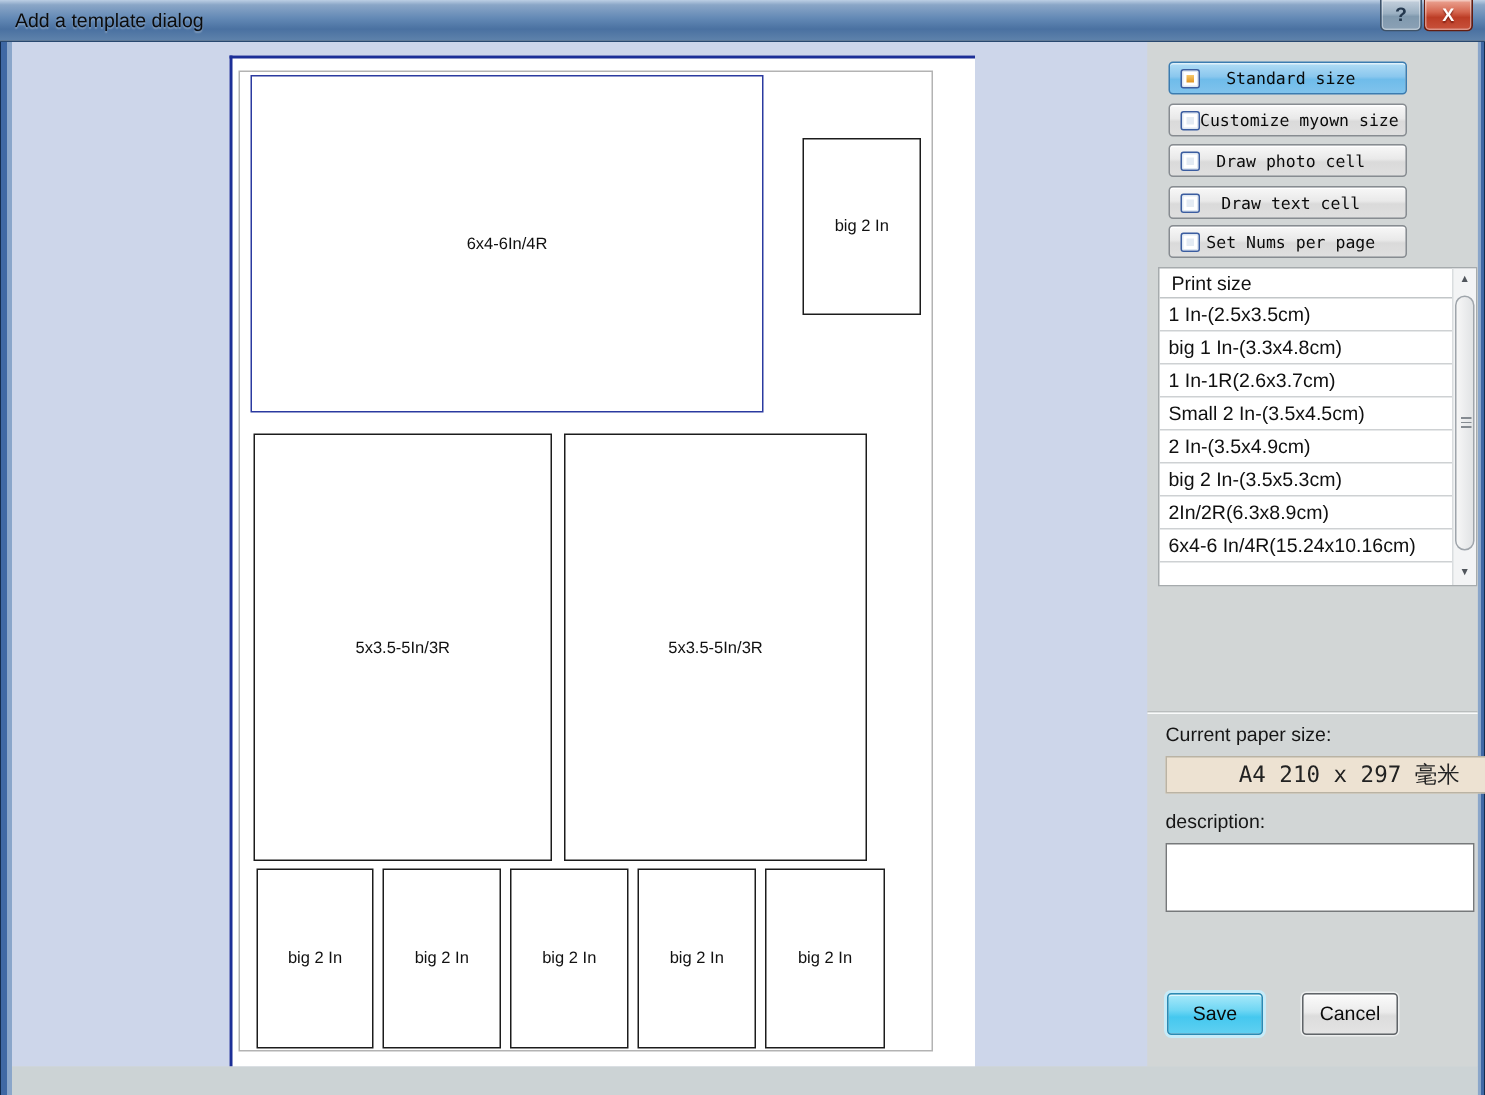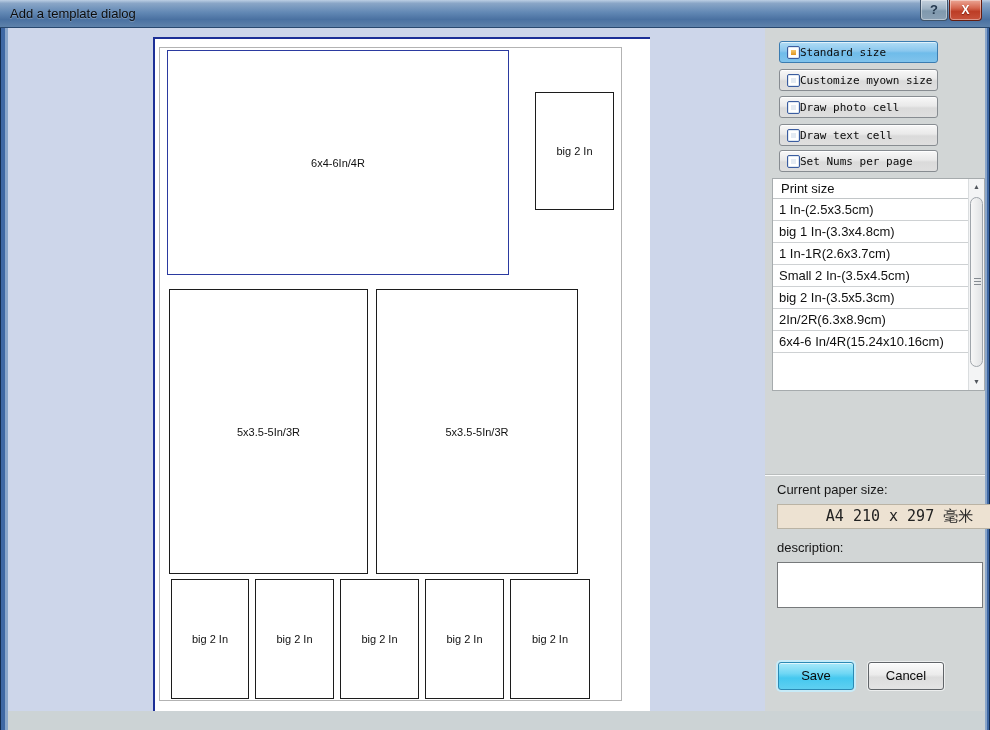--- a/index.html
+++ b/index.html
@@ -63,21 +63,21 @@
     font-family:"DejaVu Sans Mono", monospace; font-size:11px; color:#0a0a0a; }
   .tool-btn.active { border-color:#3b7cb0;
     background:linear-gradient(#b2ddf5,#8ac7ee 45%,#6fbcea 55%,#80c3ec);
     box-shadow:inset 0 1px 0 rgba(255,255,255,.6); }
   .tb-1{top:13px;} .tb-2{top:41px;} .tb-3{top:68px;} .tb-4{top:96px;} .tb-5{top:122px;}
   .icon-check { width:13px; height:13px; margin-left:7px; flex:0 0 auto; position:relative;
     border:1px solid #3b5da0; border-radius:2px; background:#fff;
     box-shadow:inset 0 0 0 1px #dfe8f2; }
   .icon-check .fill { position:absolute; left:3px; top:3px; width:5px; height:5px; background:#e4ebf3; }
   .tool-btn.active .icon-check .fill { background:linear-gradient(#f6c96d,#e1951f); }
-  .tool-btn .lbl { flex:1; text-align:left; padding-right:16px; white-space:nowrap; }
+  .tool-btn .lbl { flex:1; text-align:center; padding-right:16px; white-space:nowrap; }
 
   
   .print-list { position:absolute; left:7px; top:150px; width:213px; height:213px; background:#fff;
     border:1px solid #a6abad; overflow:hidden; }
   .list-header { height:20px; line-height:20px; padding-left:8px; font-size:13px; color:#101010;
     border-bottom:1px solid #c2c6c8; margin-right:16px; }
   .list-row { height:22px; line-height:21px; padding-left:6px; font-size:13px; color:#101010;
     border-bottom:1px solid #ced1d3; margin-right:16px; white-space:nowrap; cursor:default; }
   .scrollbar { position:absolute; right:0; top:0; width:16px; height:100%; background:#f3f4f5;
     border-left:1px solid #dadddf; }
@@ -95,21 +95,21 @@
     border-top:1px solid #b9bdbd; border-bottom:1px solid #fafbfb; }
   .paper-label { position:absolute; left:12px; top:454px; font-size:13px; color:#161616; }
   .paper-field { position:absolute; left:12px; top:476px; width:245px; height:25px;
     background:#ede2d2; border:1px solid #bab3a4; text-align:center; line-height:23px;
     font-family:"DejaVu Sans Mono", monospace; font-size:15px; color:#222; white-space:nowrap; }
   .desc-label { position:absolute; left:12px; top:512px; font-size:13px; color:#161616; }
   .desc-box { position:absolute; left:12px; top:534px; width:206px; height:46px;
     background:#fff; border:1px solid #76797b; font-size:12px; color:#111;
     font-family:"Liberation Sans", sans-serif; resize:none; outline:none; }
 
-  .act-btn { position:absolute; top:634px; width:76px; height:28px; border-radius:3px;
+  .act-btn { position:absolute; top:634px; width:64px; height:28px; border-radius:3px;
     text-align:center; line-height:26px; font-size:13px; color:#0a0a0a; cursor:default; }
   .save-btn { left:13px; border:1px solid #2b8ab4;
     background:linear-gradient(#a8e9fa,#70d7f4 40%,#45c8ef 58%,#5fd0f1);
     box-shadow:0 0 0 2px #c7ebf8, inset 0 1px 0 rgba(255,255,255,.65); }
   .cancel-btn { left:103px; border:1px solid #606468;
     background:linear-gradient(#fbfbfb,#ebebeb 45%,#dcdcdc 55%,#e4e4e4);
     box-shadow:0 0 0 1px #eceeee, inset 0 1px 0 #fff; }
 </style>
 </head>
 <body>
@@ -197,20 +197,21 @@
           </span>
         <span class="lbl">Set Nums per page</span>
       </div>
 
       <div class="print-list">
         <div class="list-header">Print size</div>
         <div class="list-row">1 In-(2.5x3.5cm)</div>
         <div class="list-row">big 1 In-(3.3x4.8cm)</div>
         <div class="list-row">1 In-1R(2.6x3.7cm)</div>
         <div class="list-row">Small 2 In-(3.5x4.5cm)</div>
+        <div class="list-row">2 In-(3.5x4.9cm)</div>
         <div class="list-row">big 2 In-(3.5x5.3cm)</div>
         <div class="list-row">2In/2R(6.3x8.9cm)</div>
         <div class="list-row">6x4-6 In/4R(15.24x10.16cm)</div>
         <div class="scrollbar">
           <div class="sb-arrow sb-up">▲</div>
           <div class="sb-thumb">
             <span class="sb-grip"></span>
           </div>
           <div class="sb-arrow sb-down">▼</div>
         </div>

